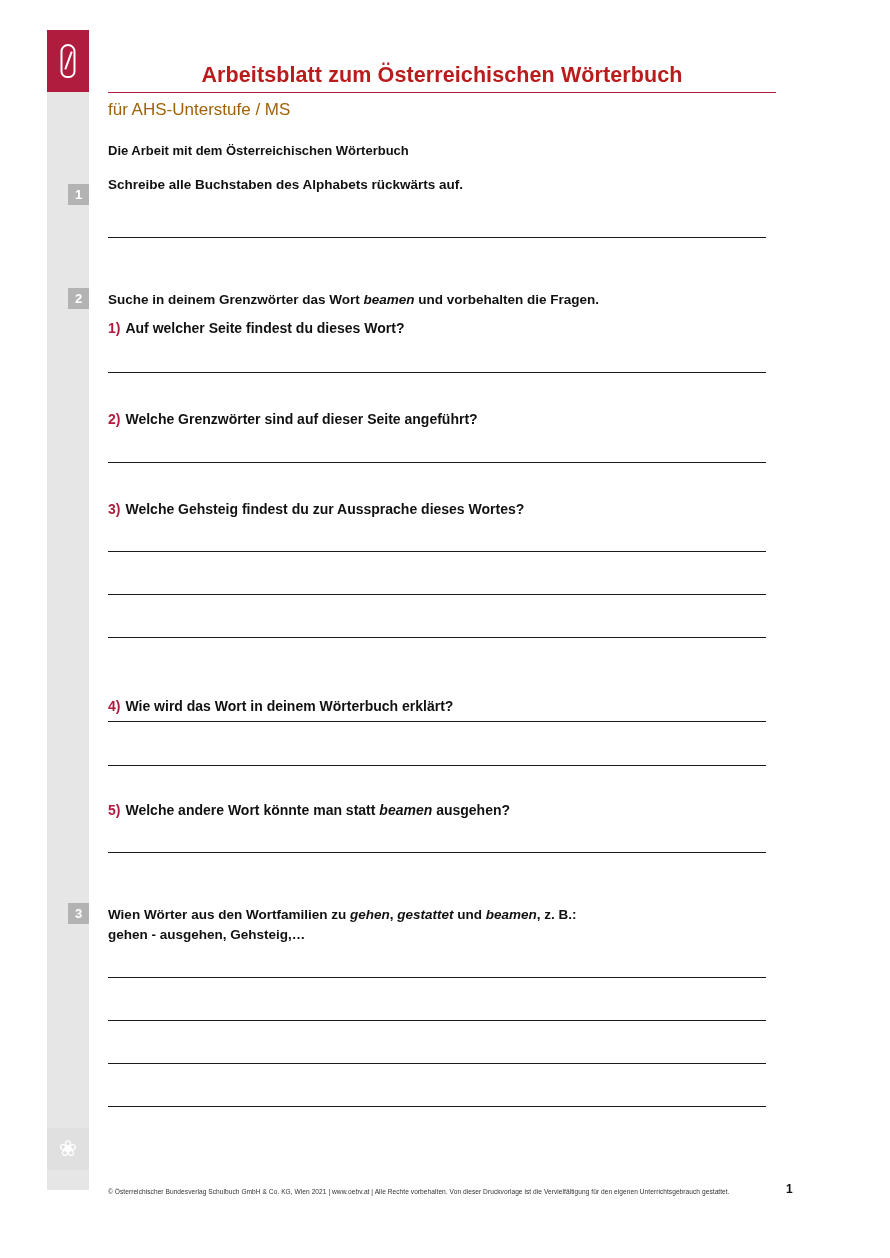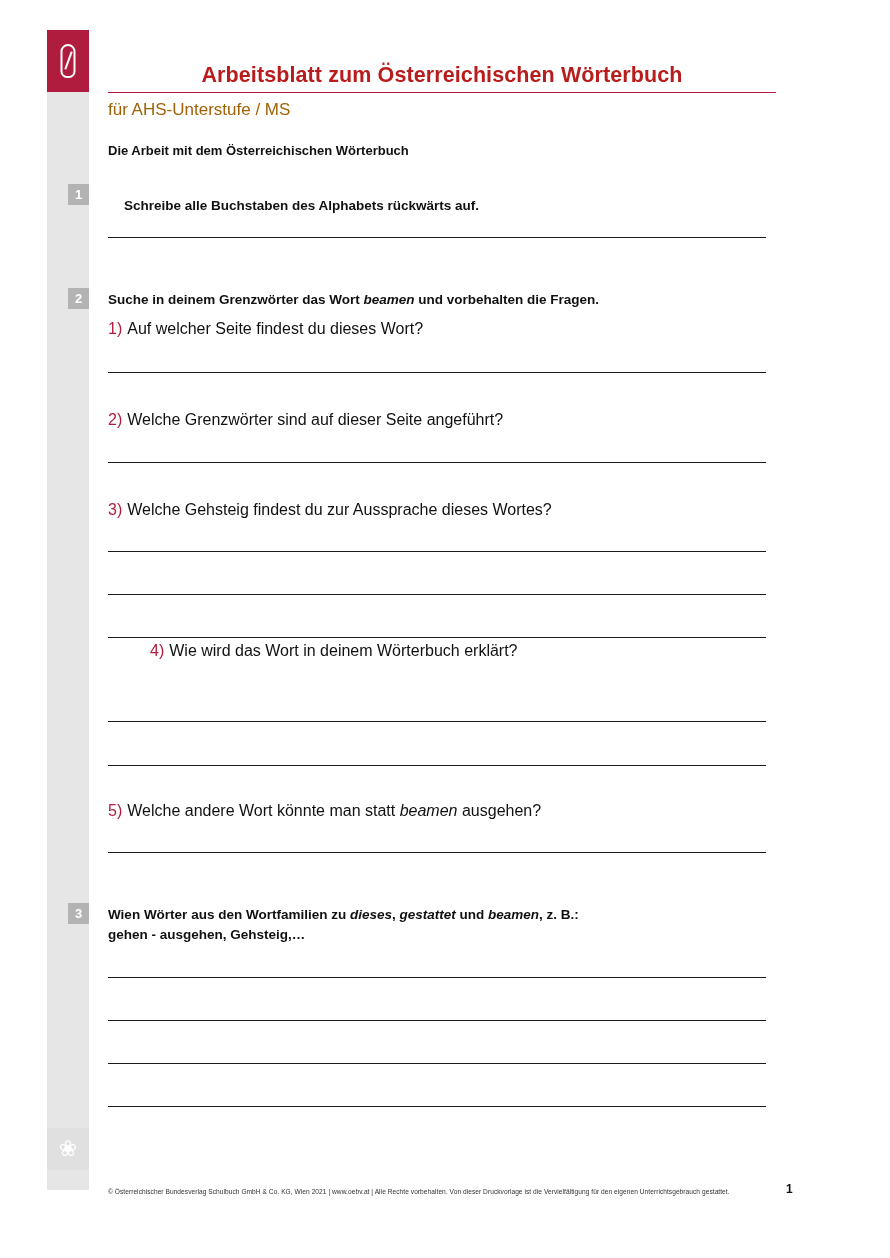--- a/index.html
+++ b/index.html
@@ -130,32 +130,33 @@
   
   .task-prompt {
     position: absolute;
     left: 108px;
     width: 670px;
     font-size: 13.5px;
     font-weight: bold;
     color: #111111;
     line-height: 1.45;
   }
-  .task-prompt.t1 { top: 196px; margin-left: 16px; }
+  .task-prompt.t1 { top: 175px; }
   .task-prompt.t2 { top: 290px; }
   .task-prompt.t3 { top: 905px; }
   .task-prompt i { font-style: italic; }
 
   
   .subq {
     position: absolute;
     left: 108px;
     width: 670px;
-    font-size: 16px;
-    color: #111111;
+    font-size: 14px;
+    color: #111111;
+    font-weight: bold;
   }
   .subq .idx {
     color: #b01c3e;
     margin-right: 5px;
   }
   .subq i { font-style: italic; }
 
   
   .rule {
     position: absolute;
@@ -213,30 +214,30 @@
 <div class="rule" style="top:372px;"></div>
 
 <div class="subq" style="top:411px;"><span class="idx">2)</span><span>Welche Grenzwörter sind auf dieser Seite angeführt?</span></div>
 <div class="rule" style="top:462px;"></div>
 
 <div class="subq" style="top:501px;"><span class="idx">3)</span><span>Welche Gehsteig findest du zur Aussprache dieses Wortes?</span></div>
 <div class="rule" style="top:551px;"></div>
 <div class="rule" style="top:594px;"></div>
 <div class="rule" style="top:637px;"></div>
 
-<div class="subq" style="top:642px;margin-left:42px;"><span class="idx">4)</span><span>Wie wird das Wort in deinem Wörterbuch erklärt?</span></div>
+<div class="subq" style="top:698px;"><span class="idx">4)</span><span>Wie wird das Wort in deinem Wörterbuch erklärt?</span></div>
 <div class="rule" style="top:721px;"></div>
 <div class="rule" style="top:765px;"></div>
 
 <div class="subq" style="top:802px;"><span class="idx">5)</span><span>Welche andere Wort könnte man statt </span><i>beamen</i><span> ausgehen?</span></div>
 <div class="rule" style="top:852px;"></div>
 
 <div class="task-num n3">3</div>
 <div class="task-prompt t3">
-  <span>Wien Wörter aus den Wortfamilien zu </span><i>dieses</i><span>, </span><i>gestattet</i><span> und </span><i>beamen</i><span>, z. B.:</span><br>
+  <span>Wien Wörter aus den Wortfamilien zu </span><i>gehen</i><span>, </span><i>gestattet</i><span> und </span><i>beamen</i><span>, z. B.:</span><br>
   <span>gehen - ausgehen, Gehsteig,…</span>
 </div>
 <div class="rule" style="top:977px;"></div>
 <div class="rule" style="top:1020px;"></div>
 <div class="rule" style="top:1063px;"></div>
 <div class="rule" style="top:1106px;"></div>
 
 <div class="footer-text">© Österreichischer Bundesverlag Schulbuch GmbH &amp; Co. KG, Wien 2021 | www.oebv.at | Alle Rechte vorbehalten. Von dieser Druckvorlage ist die Vervielfältigung für den eigenen Unterrichtsgebrauch gestattet.</div>
 <div class="page-num">1</div>
 

